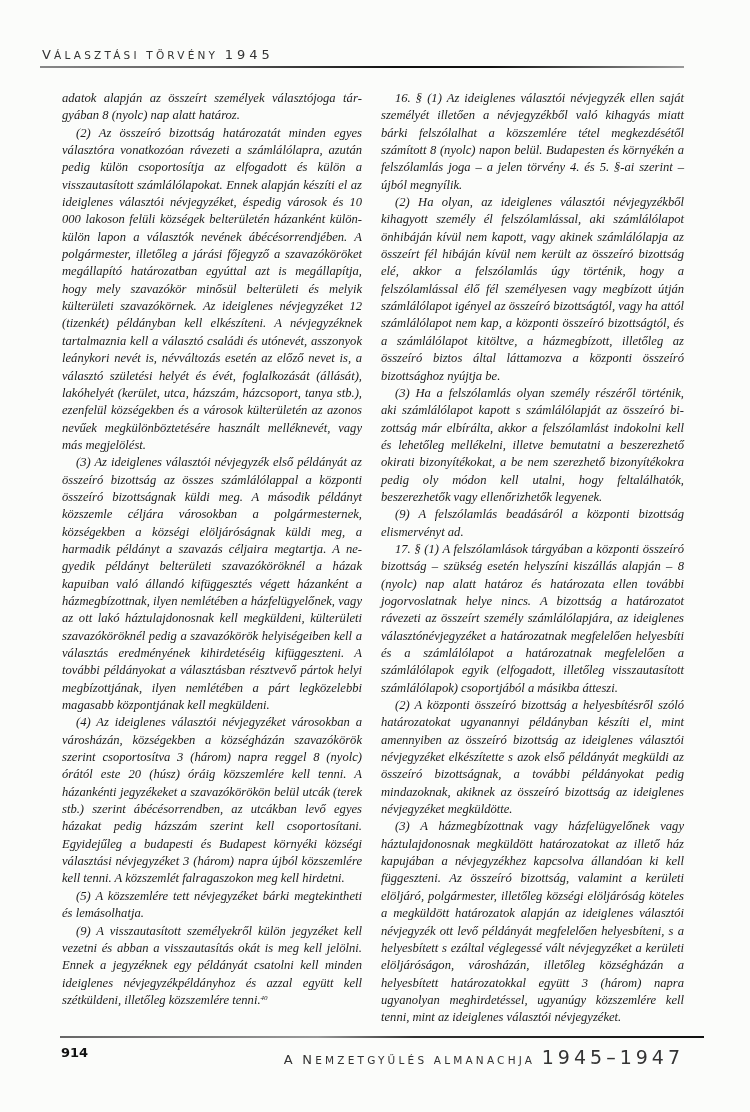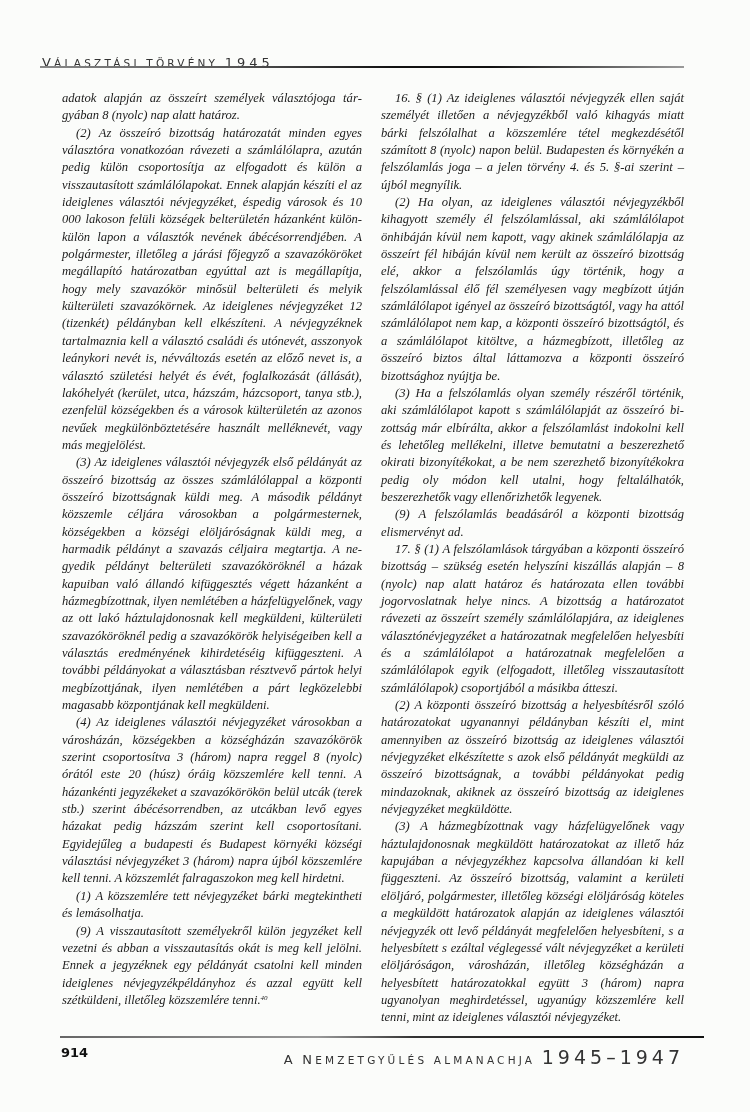--- a/index.html
+++ b/index.html
@@ -5,21 +5,21 @@
   html, body { margin: 0; padding: 0; }
   body {
     width: 750px; height: 1112px;
     background: #fbfcfa;
     position: relative;
     overflow: hidden;
     font-family: "Liberation Serif", "DejaVu Serif", serif;
     color: #1a1a1a;
   }
   .running-head {
-    position: absolute; left: 42px; top: 55px;
+    position: absolute; left: 42px; top: 47px;
     font-family: "DejaVu Sans", "Liberation Sans", sans-serif;
     font-size: 10.5px; letter-spacing: 3.2px; color: #333;
     text-transform: uppercase; font-variant: small-caps;
   }
   .running-head .cap { font-size: 13px; }
   .running-head .year { font-size: 13px; letter-spacing: 4px; }
   .rule-top {
     position: absolute; left: 40px; top: 66px; width: 644px; height: 1.6px;
     background: linear-gradient(90deg, #888 0%, #555 30%, #111 55%, #111 70%, #999 100%);
   }
@@ -55,21 +55,21 @@
 <body>
 
 <div class="running-head"><span class="cap">V</span><span>álasztási törvény</span> <span class="year">1945</span></div>
 <div class="rule-top"></div>
 
 <div class="column col-left">
   <p class="noindent">adatok alapján az összeírt személyek választójoga tár­gyában 8 (nyolc) nap alatt határoz.</p>
   <p>(2) Az összeíró bizottság határozatát minden egyes választóra vonatkozóan rávezeti a számlálólapra, az­után pedig külön csoportosítja az elfogadott és külön a visszautasított számlálólapokat. Ennek alapján készíti el az ideiglenes választói névjegyzéket, éspedig városok és 10 000 lakoson felüli községek belterületén házan­ként külön-külön lapon a választók nevének ábécésor­rendjében. A polgármester, illetőleg a járási főjegyző a szavazóköröket megállapító határozatban egyúttal azt is megállapítja, hogy mely szavazókör minősül belterü­leti és melyik külterületi szavazókörnek. Az ideiglenes névjegyzéket 12 (tizenkét) példányban kell elkészíteni. A névjegyzéknek tartalmaznia kell a választó családi és utónevét, asszonyok leánykori nevét is, névváltozás esetén az előző nevet is, a választó születési helyét és évét, foglalkozását (állását), lakóhelyét (kerület, utca, házszám, házcsoport, tanya stb.), ezenfelül községek­ben és a városok külterületén az azonos nevűek megkü­lönböztetésére használt melléknevét, vagy más megje­lölést.</p>
   <p>(3) Az ideiglenes választói névjegyzék első példányát az összeíró bizottság az összes számlálólappal a köz­ponti összeíró bizottságnak küldi meg. A második pél­dányt közszemle céljára városokban a polgármester­nek, községekben a községi elöljáróságnak küldi meg, a harmadik példányt a szavazás céljaira megtartja. A ne­gyedik példányt belterületi szavazóköröknél a házak kapuiban való állandó kifüggesztés végett házanként a házmegbízottnak, ilyen nemlétében a házfelügyelőnek, vagy az ott lakó háztulajdonosnak kell megküldeni, kül­területi szavazóköröknél pedig a szavazókörök helyisé­geiben kell a választás eredményének kihirdetéséig ki­függeszteni. A további példányokat a választásban résztvevő pártok helyi megbízottjának, ilyen nemlété­ben a párt legközelebbi magasabb központjának kell megküldeni.</p>
   <p>(4) Az ideiglenes választói névjegyzéket városokban a városházán, községekben a községházán szavazókö­rök szerint csoportosítva 3 (három) napra reggel 8 (nyolc) órától este 20 (húsz) óráig közszemlére kell ten­ni. A házankénti jegyzékeket a szavazókörökön belül utcák (terek stb.) szerint ábécésorrendben, az utcákban levő egyes házakat pedig házszám szerint kell csoporto­sítani. Egyidejűleg a budapesti és Budapest környéki községi választási névjegyzéket 3 (három) napra újból közszemlére kell tenni. A közszemlét falragaszokon meg kell hirdetni.</p>
-  <p>(1) A közszemlére tett névjegyzéket bárki megtekint­heti és lemásolhatja.</p>
+  <p>(5) A közszemlére tett névjegyzéket bárki megtekint­heti és lemásolhatja.</p>
   <p><span>(9) A visszautasított személyekről külön jegyzéket kell vezetni és abban a visszautasítás okát is meg kell je­lölni. Ennek a jegyzéknek egy példányát csatolni kell minden ideiglenes névjegyzékpéldányhoz és azzal együtt kell szétküldeni, illetőleg közszemlére tenni.</span><sup>40</sup></p>
 </div>
 
 <div class="column col-right">
   <p>16. § (1) Az ideiglenes választói névjegyzék ellen sa­ját személyét illetően a névjegyzékből való kihagyás miatt bárki felszólalhat a közszemlére tétel megkezdésé­től számított 8 (nyolc) napon belül. Budapesten és kör­nyékén a felszólamlás joga – a jelen törvény 4. és 5. §-ai szerint – újból megnyílik.</p>
   <p>(2) Ha olyan, az ideiglenes választói névjegyzékből kihagyott személy él felszólamlással, aki számlálólapot önhibáján kívül nem kapott, vagy akinek számlálólapja az összeírt fél hibáján kívül nem került az összeíró bi­zottság elé, akkor a felszólamlás úgy történik, hogy a felszólamlással élő fél személyesen vagy megbízott útján számlálólapot igényel az összeíró bizottságtól, vagy ha attól számlálólapot nem kap, a központi összeíró bizott­ságtól, és a számlálólapot kitöltve, a házmegbízott, ille­tőleg az összeíró biztos által láttamozva a központi összeíró bizottsághoz nyújtja be.</p>
   <p>(3) Ha a felszólamlás olyan személy részéről történik, aki számlálólapot kapott s számlálólapját az összeíró bi­zottság már elbírálta, akkor a felszólamlást indokolni kell és lehetőleg mellékelni, illetve bemutatni a besze­rezhető okirati bizonyítékokat, a be nem szerezhető bi­zonyítékokra pedig oly módon kell utalni, hogy feltalál­hatók, beszerezhetők vagy ellenőrizhetők legyenek.</p>
   <p>(9) A felszólamlás beadásáról a központi bizottság elismervényt ad.</p>
   <p>17. § (1) A felszólamlások tárgyában a központi összeíró bizottság – szükség esetén  helyszíni kiszállás alapján – 8 (nyolc) nap alatt határoz és határozata ellen további jogorvoslatnak helye nincs. A bizottság a hatá­rozatot rávezeti az összeírt személy számlálólapjára, az ideiglenes választónévjegyzéket a határozatnak megfe­lelően helyesbíti és a számlálólapot a határozatnak meg­felelően a számlálólapok egyik (elfogadott, illetőleg visszautasított számlálólapok) csoportjából a másikba átteszi.</p>
   <p>(2) A központi összeíró bizottság a helyesbítésről szó­ló határozatokat ugyanannyi példányban készíti el, mint amennyiben az összeíró bizottság az ideiglenes választói névjegyzéket elkészítette s azok első példányát megkül­di az összeíró bizottságnak, a további példányokat pe­dig mindazoknak, akiknek az összeíró bizottság az ideiglenes névjegyzéket megküldötte.</p>

